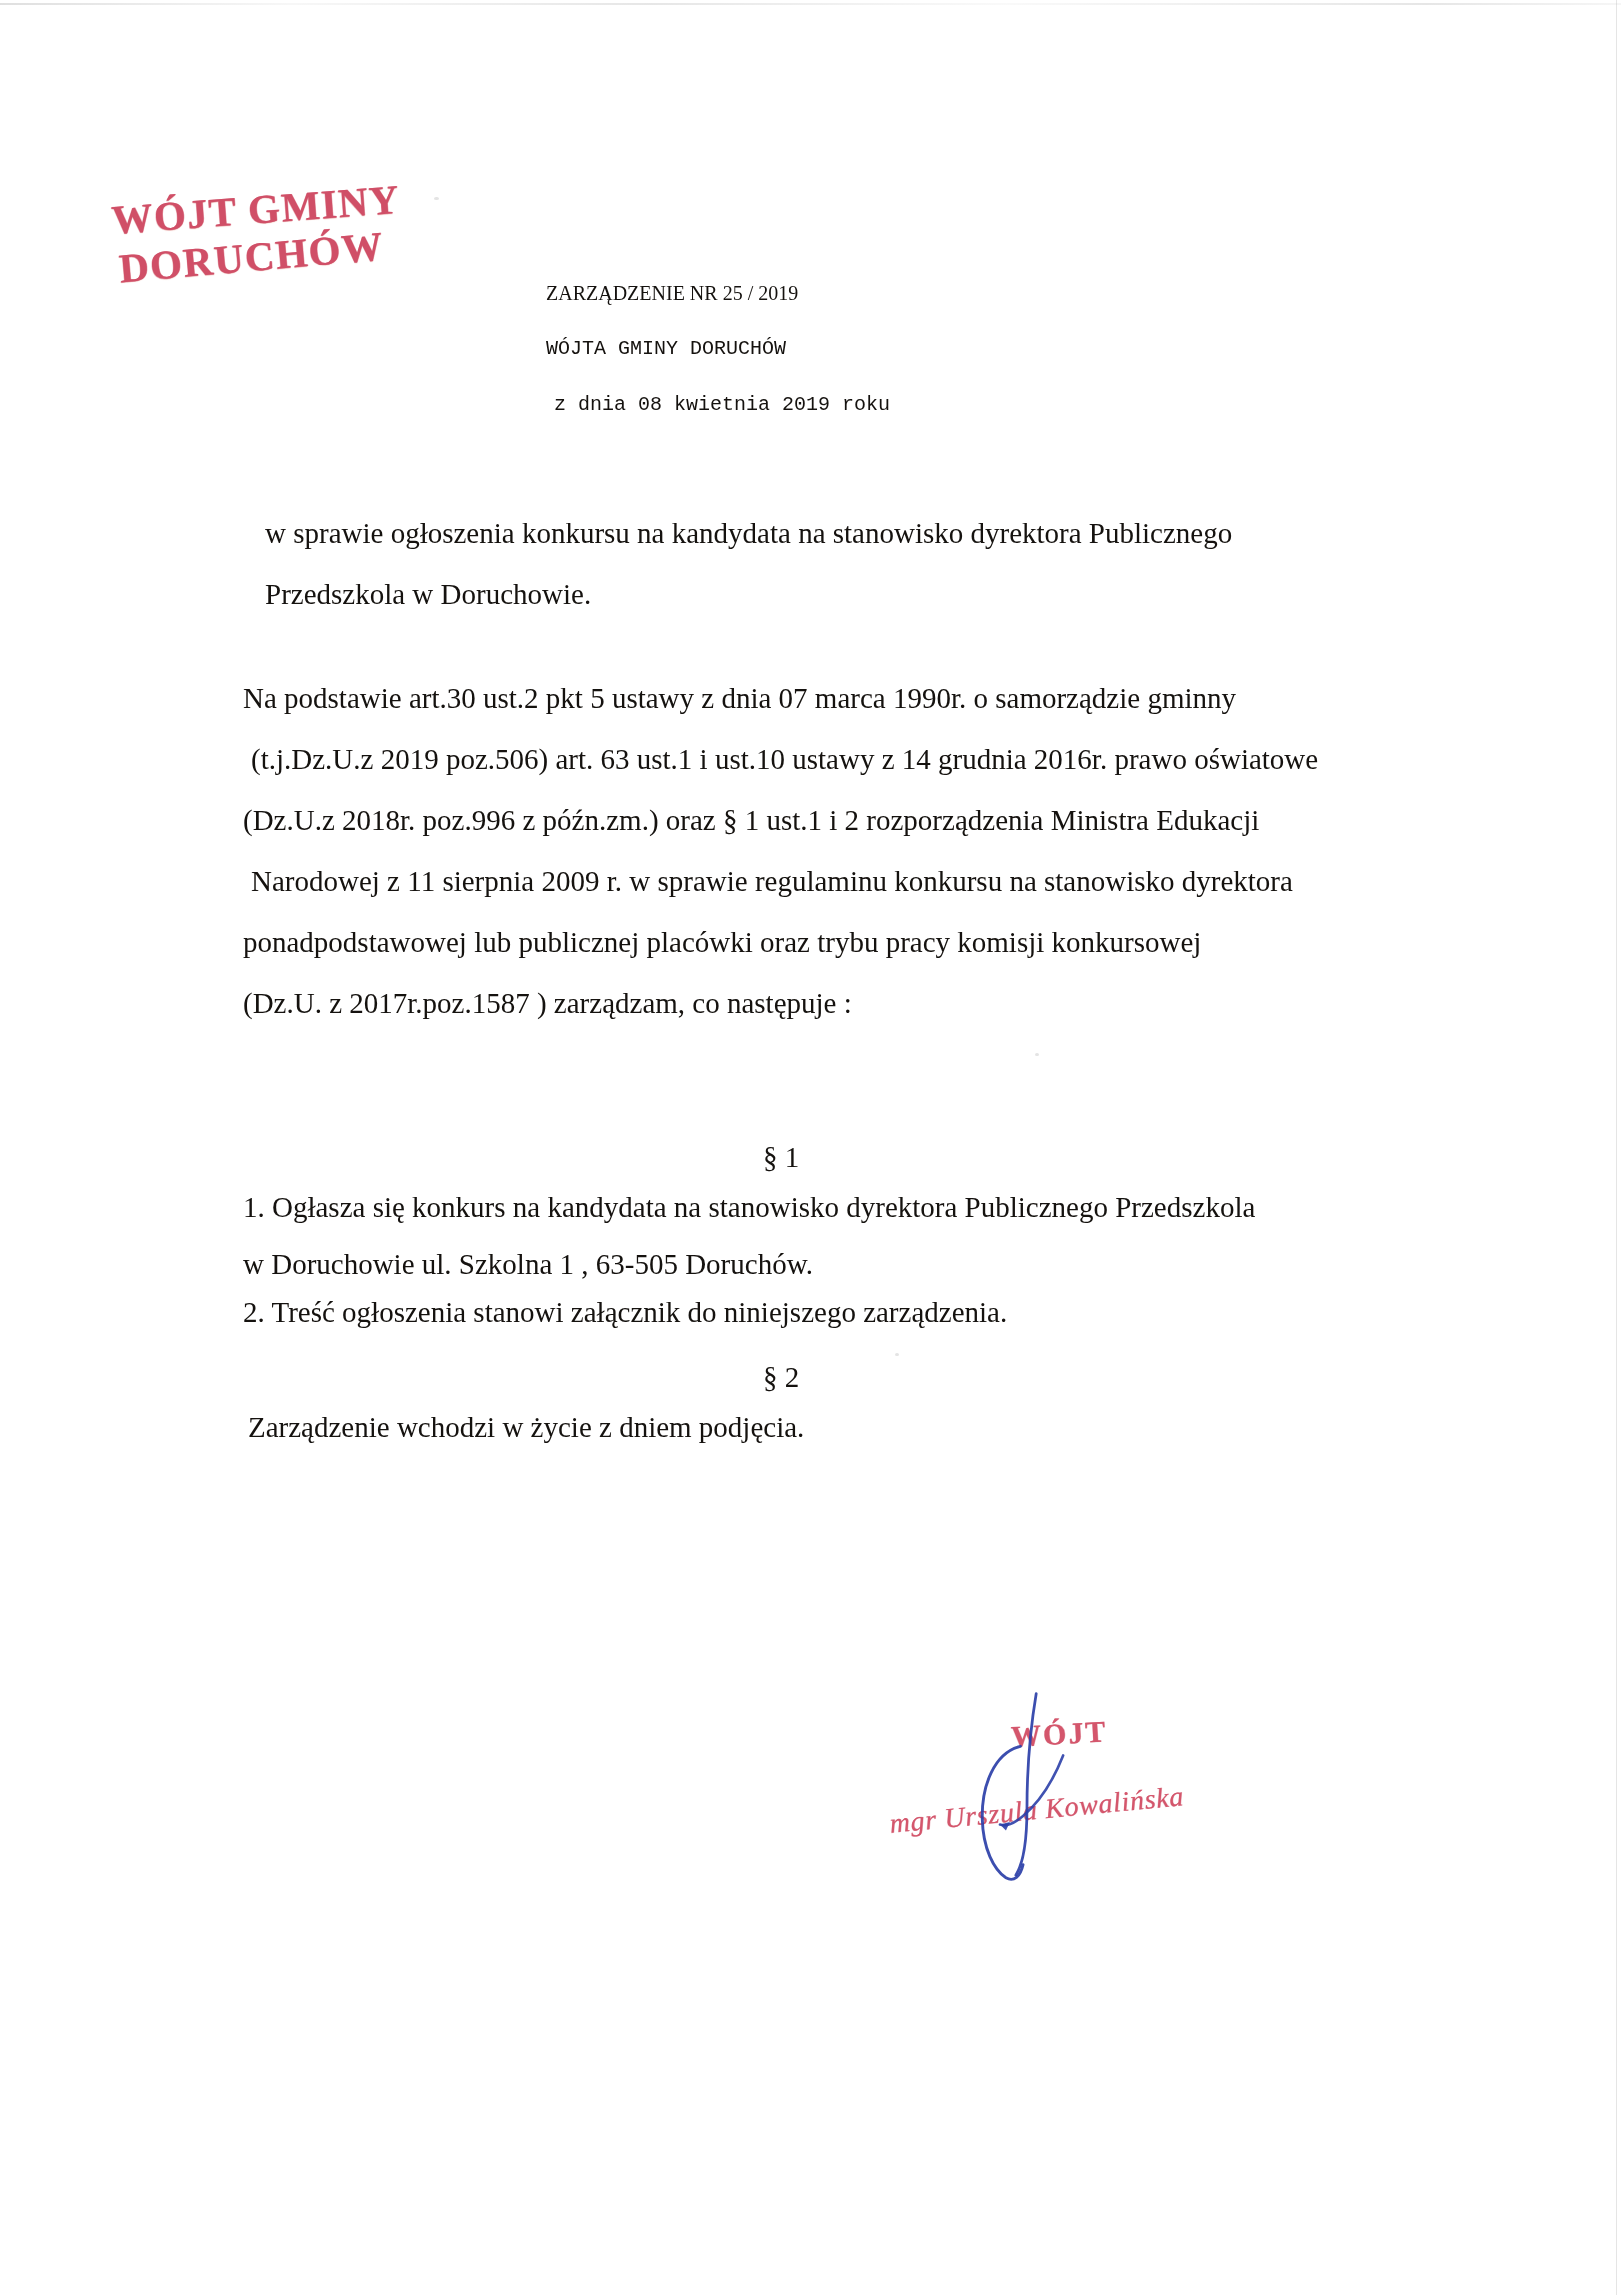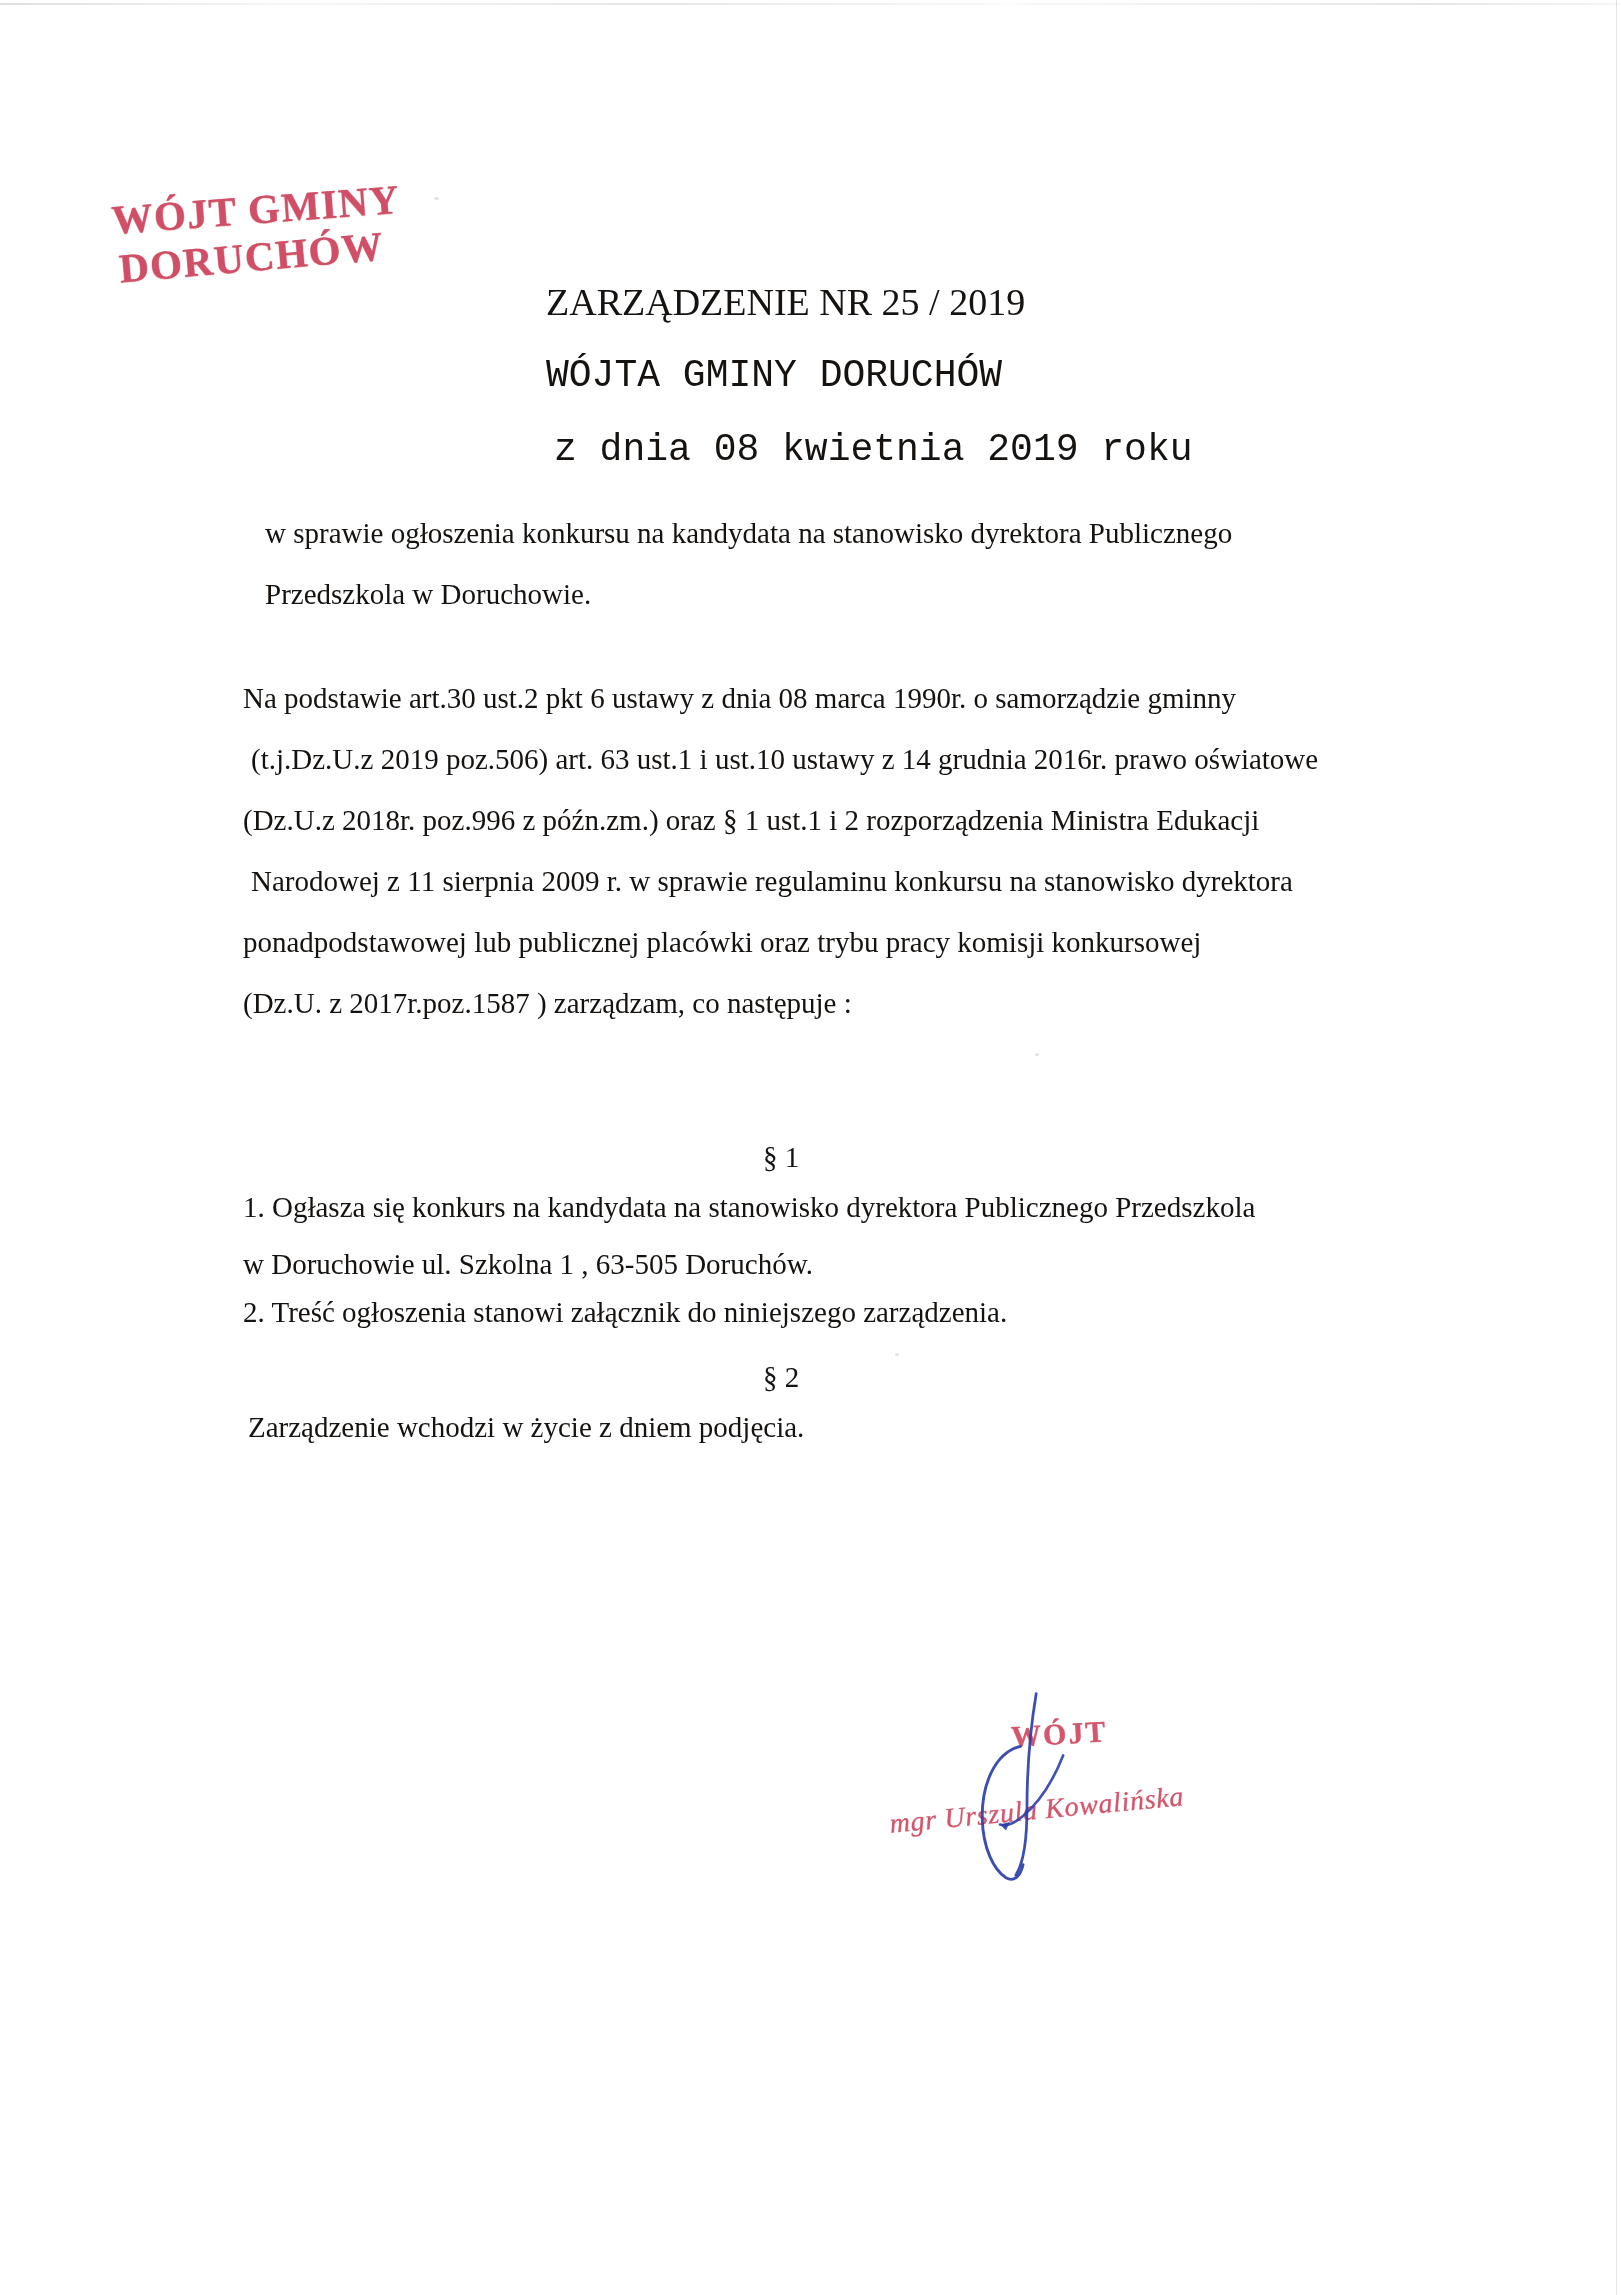--- a/index.html
+++ b/index.html
@@ -67,21 +67,21 @@
     display: block;
     margin-left: 4px;
     transform: rotate(-0.8deg);
   }
 
   
   .doc-header {
     position: absolute;
     left: 546px;
     top: 283px;
-    font-size: 38px;
+    font-size: 20px;
     line-height: 1.0;
   }
   .doc-header .hline { display: block; white-space: nowrap; }
   .doc-header .hline + .hline { margin-top: 36px; font-family: Liberation Mono, monospace; }
   .doc-header .l3 { margin-left: 8px; }
 
   
   .body-block {
     position: absolute;
     left: 243px;
@@ -198,21 +198,21 @@
     <span class="hline">WÓJTA GMINY DORUCHÓW</span>
     <span class="hline l3">z dnia  08 kwietnia 2019 roku</span>
   </div>
 
   <div class="body-block" id="subject">
     <span class="ln">w sprawie ogłoszenia konkursu na kandydata na stanowisko dyrektora Publicznego</span>
     <span class="ln">Przedszkola w Doruchowie.</span>
   </div>
 
   <div class="body-block" id="basis">
-    <span class="ln">Na podstawie art.30 ust.2 pkt 6 ustawy z dnia 08 marca 1990r. o samorządzie gminny</span>
+    <span class="ln">Na podstawie art.30 ust.2 pkt 5 ustawy z dnia 07 marca 1990r. o samorządzie gminny</span>
     <span class="ln ind">(t.j.Dz.U.z 2019 poz.506) art. 63 ust.1 i ust.10 ustawy z 14 grudnia 2016r. prawo oświatowe</span>
     <span class="ln">(Dz.U.z 2018r. poz.996 z późn.zm.) oraz § 1 ust.1 i 2 rozporządzenia Ministra Edukacji</span>
     <span class="ln ind">Narodowej z 11 sierpnia 2009 r. w sprawie regulaminu konkursu na stanowisko dyrektora</span>
     <span class="ln">ponadpodstawowej lub publicznej placówki  oraz trybu pracy komisji konkursowej</span>
     <span class="ln">(Dz.U.  z 2017r.poz.1587 ) zarządzam, co następuje :</span>
   </div>
 
   <div id="sec1-mark">§ 1</div>
   <div class="body-block" id="sec1-body">
     <span class="ln">1. Ogłasza się konkurs na kandydata na stanowisko dyrektora Publicznego Przedszkola</span>

